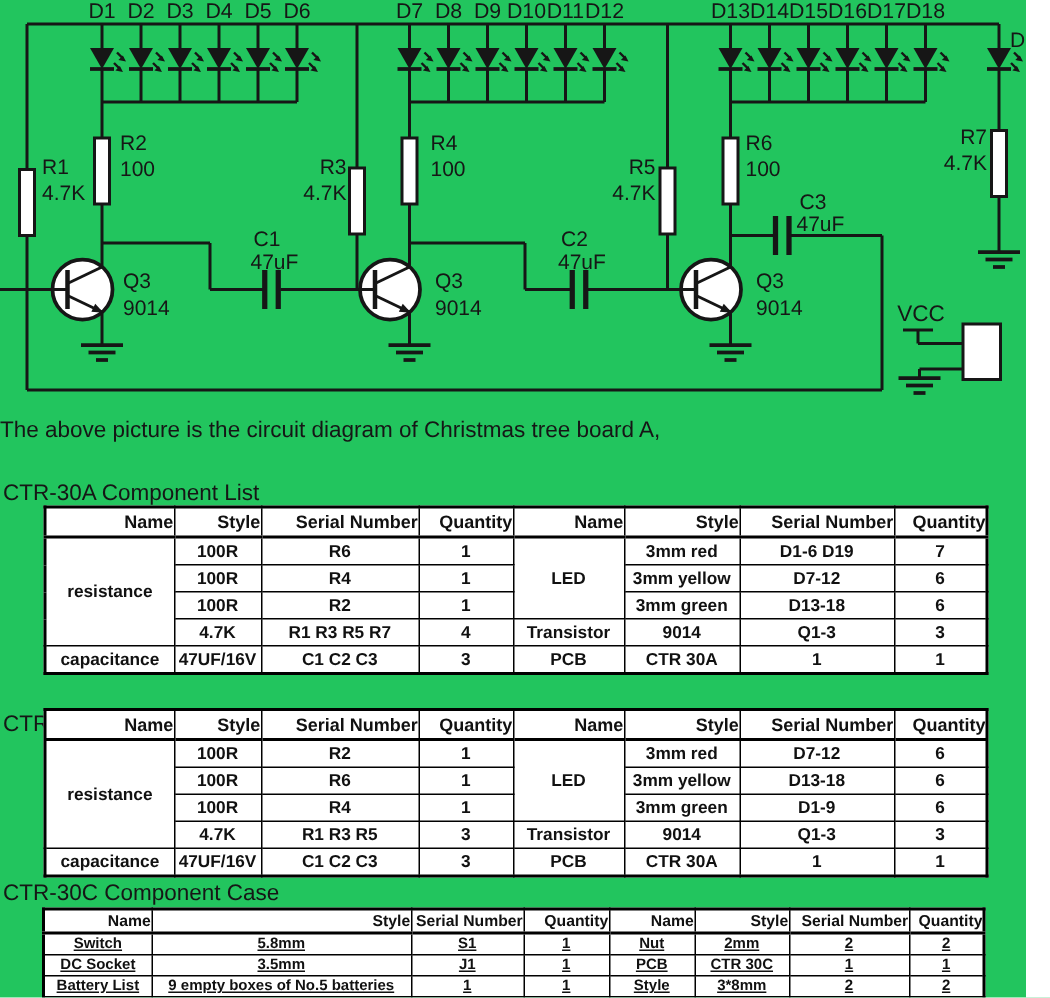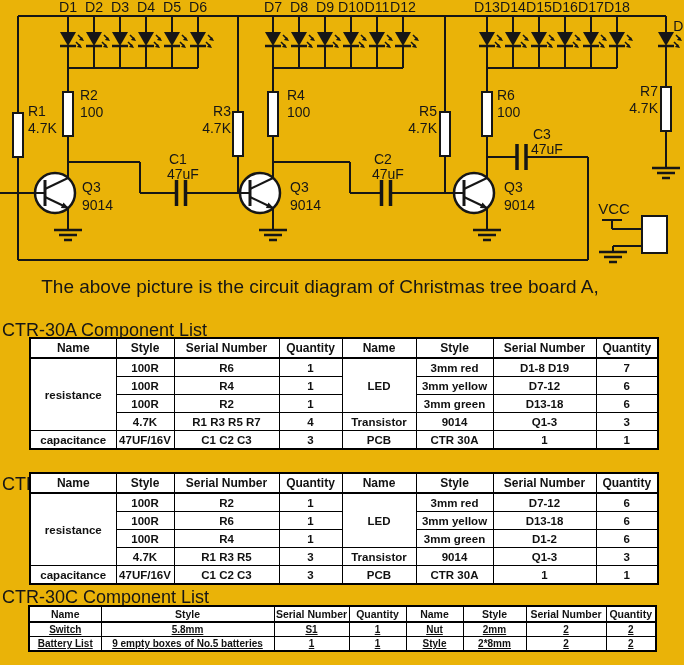--- a/index.html
+++ b/index.html
@@ -1,33 +1,33 @@
 <!DOCTYPE html>
 <html><head>
 <meta charset="utf-8">
 <style>
   html,body{margin:0;padding:0;background:#fff;}
-  .page{position:relative;width:684px;height:665px;background:#eab308;overflow:hidden;
+  .page{position:relative;width:684px;height:665px;background:#22c55e;overflow:hidden;
         font-family:"Liberation Sans",sans-serif;color:#111;}
   .schematic{position:absolute;left:0;top:0;}
   svg text{font-family:"Liberation Sans",sans-serif;fill:#161616;stroke:none;}
   .t{font-size:14.2px;text-anchor:middle;}
   .l{font-size:14px;}
   .le{font-size:14px;text-anchor:end;}
   .vcc{font-size:15px;text-anchor:middle;}
-  .caption{position:absolute;top:279px;left:0;width:640px;text-align:center;
-           font-size:19px;line-height:16px;color:#161616;}
-  .tbl-title{position:absolute;left:2px;font-size:18px;color:#161616;}
+  .caption{position:absolute;top:279px;left:0;width:640px;text-align:left;
+           font-size:15px;line-height:16px;color:#161616;}
+  .tbl-title{position:absolute;left:2px;font-size:15px;color:#161616;}
   .tblwrap{position:absolute;}
   table{border-collapse:collapse;table-layout:fixed;background:#fff;border:2px solid #000;}
   .tA,.tB{width:628px;}
   .tC{width:627px;}
   th,td{border:1px solid #000;text-align:center;vertical-align:middle;
         overflow:hidden;white-space:nowrap;padding:0;}
-  th{font-weight:bold;border-bottom:2px solid #000;}
+  th{font-weight:bold;border-bottom:2px solid #000;text-align:right;}
   .tA th,.tB th{height:18px;font-size:12px;}
   .tA td,.tB td{height:17px;font-size:11.5px;font-weight:bold;}
   .tC th{height:14px;font-size:10.5px;}
   .tC td{height:13px;font-size:10px;font-weight:bold;text-decoration:underline;}
 </style>
 </head>
 <body>
 
 <div class="page">
 
@@ -218,21 +218,21 @@
         <th>Serial Number</th>
         <th>Quantity</th>
       </tr>
       <tr>
         <td rowspan="4">resistance</td>
         <td>100R</td>
         <td>R6</td>
         <td>1</td>
         <td rowspan="3">LED</td>
         <td>3mm red</td>
-        <td>D1-8 D19</td>
+        <td>D1-6 D19</td>
         <td>7</td>
       </tr>
       <tr>
         <td>100R</td>
         <td>R4</td>
         <td>1</td>
         <td>3mm yellow</td>
         <td>D7-12</td>
         <td>6</td>
       </tr>
@@ -307,21 +307,21 @@
         <td>1</td>
         <td>3mm yellow</td>
         <td>D13-18</td>
         <td>6</td>
       </tr>
       <tr>
         <td>100R</td>
         <td>R4</td>
         <td>1</td>
         <td>3mm green</td>
-        <td>D1-2</td>
+        <td>D1-9</td>
         <td>6</td>
       </tr>
       <tr>
         <td>4.7K</td>
         <td>R1 R3 R5</td>
         <td>3</td>
         <td>Transistor</td>
         <td>9014</td>
         <td>Q1-3</td>
         <td>3</td>
@@ -333,21 +333,21 @@
         <td>3</td>
         <td>PCB</td>
         <td>CTR 30A</td>
         <td>1</td>
         <td>1</td>
       </tr>
     </tbody>
       </table>
   </div>
 
-  <div class="tbl-title" style="top:587px;">CTR-30C Component List</div>
+  <div class="tbl-title" style="top:587px;">CTR-30C Component Case</div>
   <div class="tblwrap" style="left:28px;top:605px;">
     <table class="tC">
       <colgroup>
         <col style="width:72px">
           <col style="width:173px">
           <col style="width:75px">
           <col style="width:57px">
         <col style="width:57px">
           <col style="width:63px">
           <col style="width:80px">
@@ -368,26 +368,36 @@
         <td>Switch</td>
         <td>5.8mm</td>
         <td>S1</td>
         <td>1</td>
         <td>Nut</td>
         <td>2mm</td>
         <td>2</td>
         <td>2</td>
       </tr>
       <tr>
+        <td>DC Socket</td>
+        <td>3.5mm</td>
+        <td>J1</td>
+        <td>1</td>
+        <td>PCB</td>
+        <td>CTR 30C</td>
+        <td>1</td>
+        <td>1</td>
+      </tr>
+      <tr>
         <td>Battery List</td>
         <td>9 empty boxes of No.5 batteries</td>
         <td>1</td>
         <td>1</td>
         <td>Style</td>
-        <td>2*8mm</td>
+        <td>3*8mm</td>
         <td>2</td>
         <td>2</td>
       </tr>
     </tbody>
       </table>
   </div>
 
 </div>
 
 </body></html>

